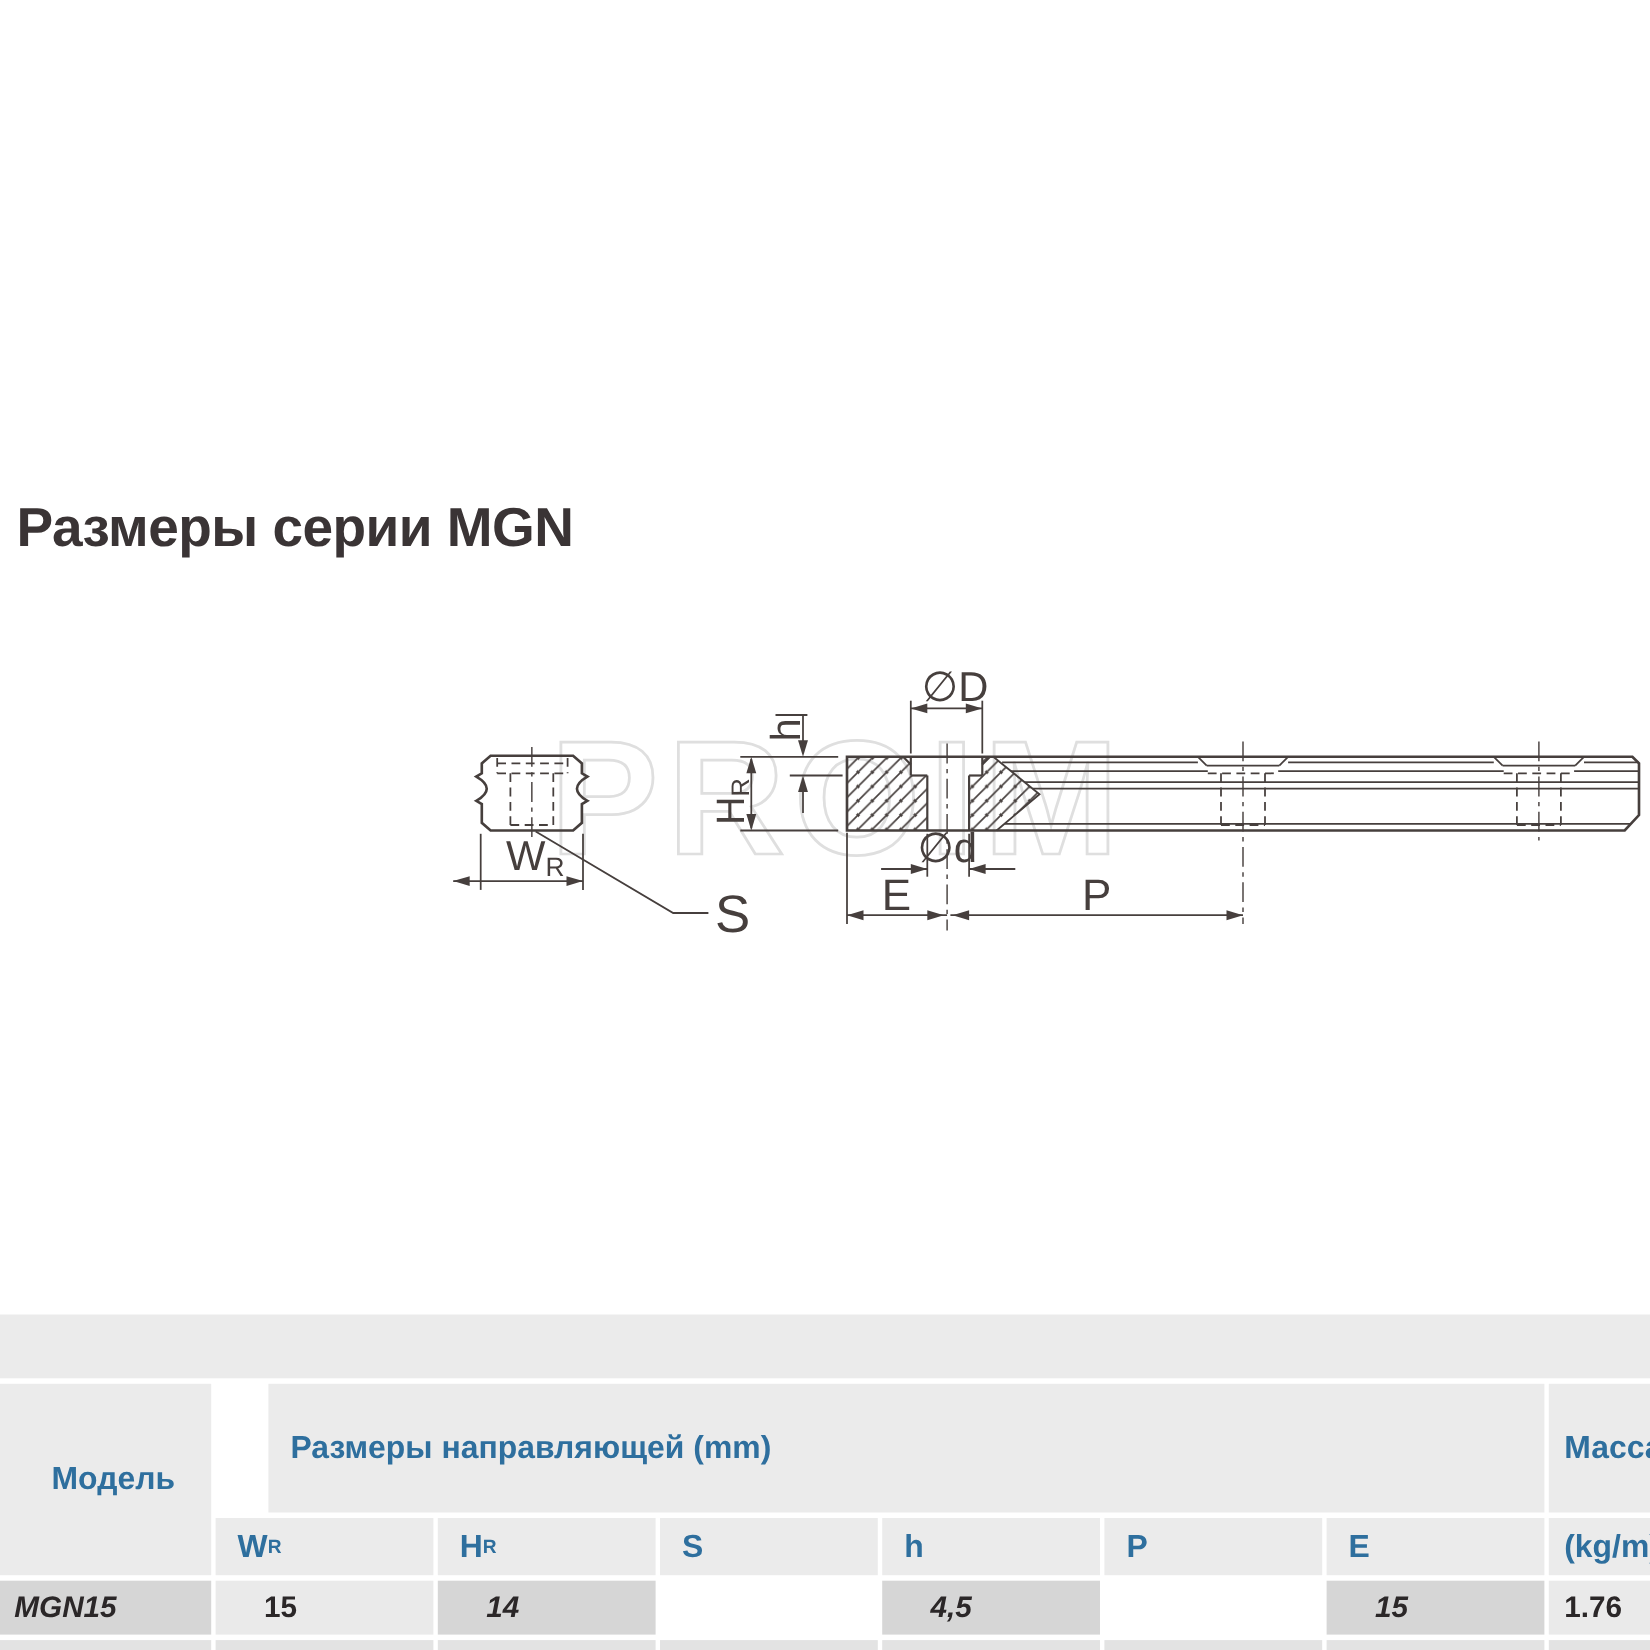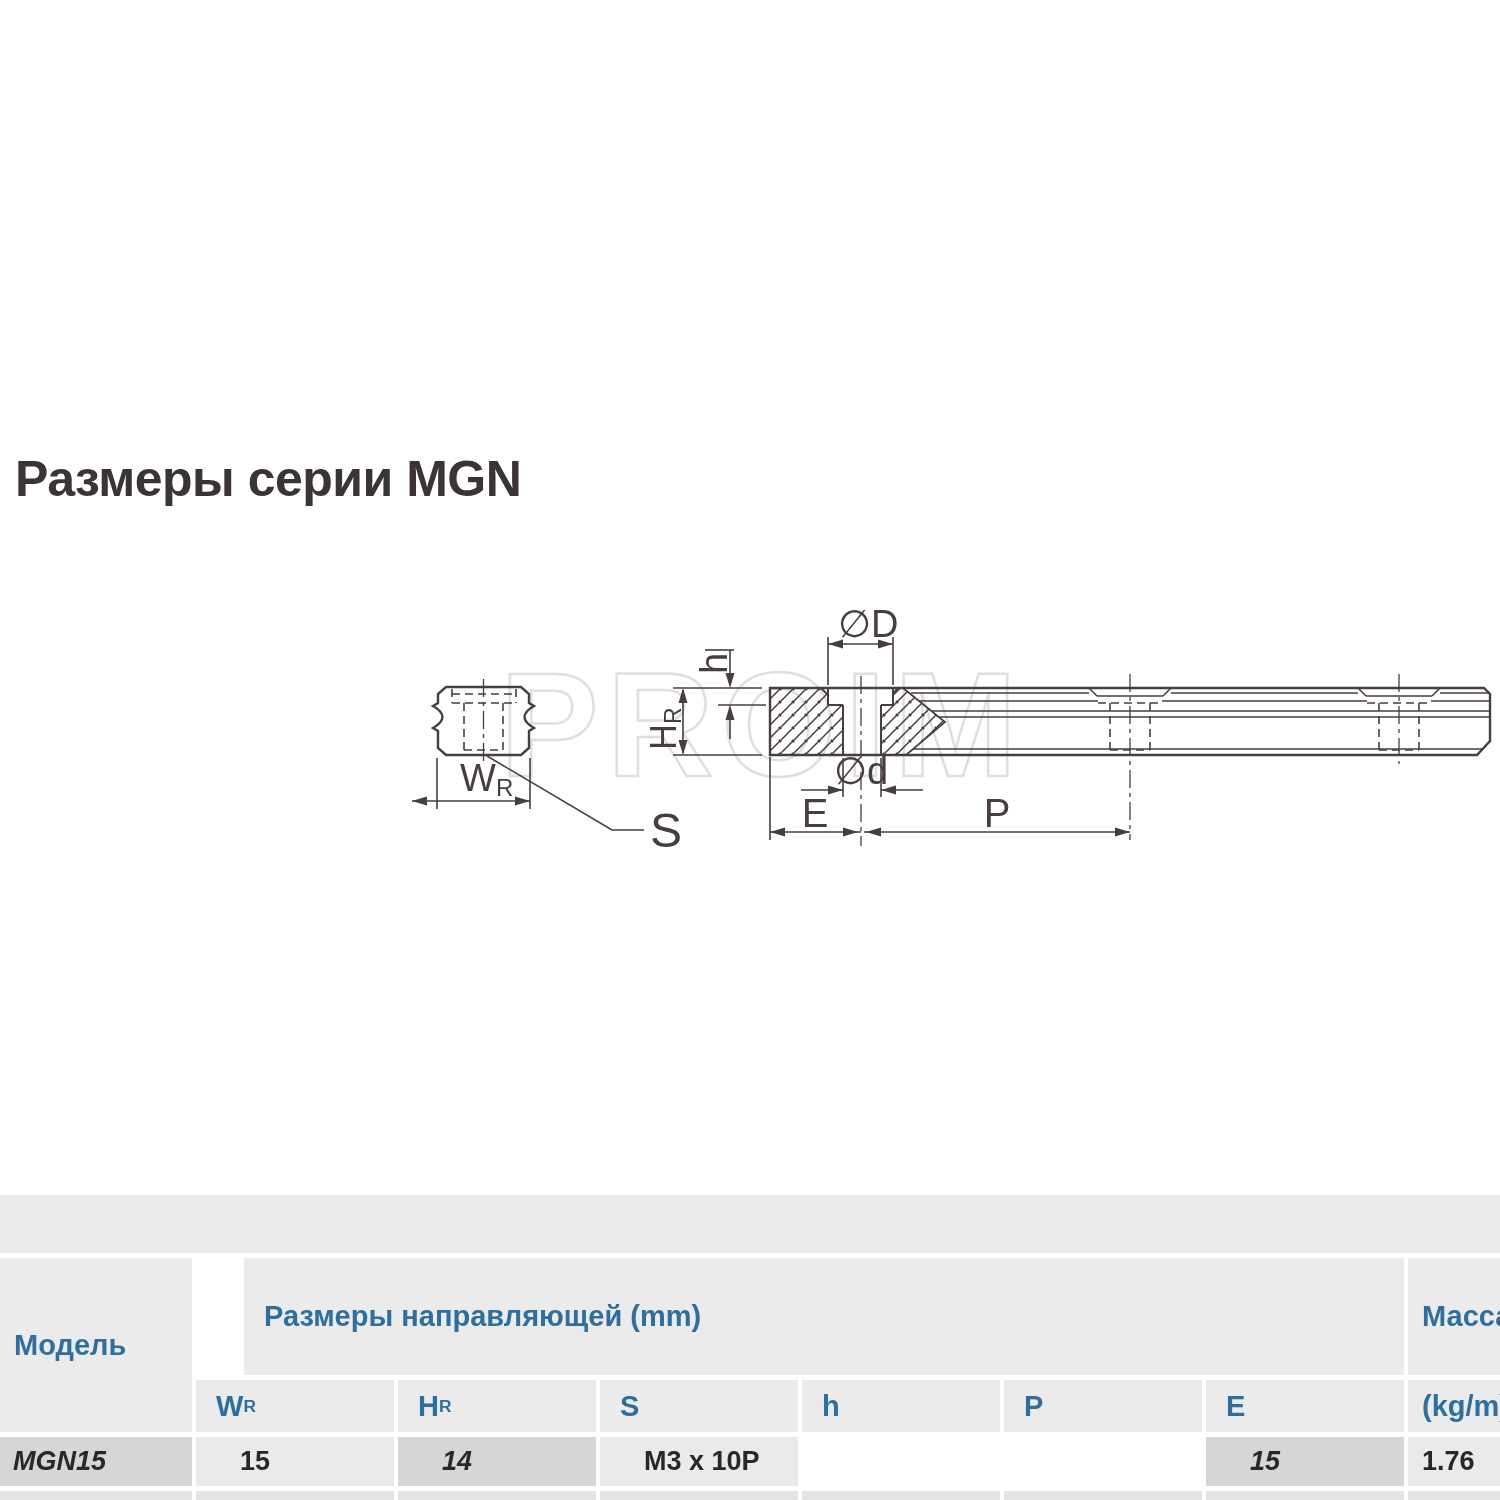--- a/index.html
+++ b/index.html
@@ -12,21 +12,21 @@
   .band{position:absolute;left:0;top:1195px;width:1500px;height:58px;background:#ebebeb;}
   .spec-table{position:absolute;left:0;top:1258px;width:1500px;display:grid;
       grid-template-columns:192px 198px 198px 198px 198px 198px 198px 92px;
       grid-template-rows:117px 52px 49px 9px;column-gap:4px;row-gap:5px;background:#fff;}
   .cell{background:#ebebeb;display:flex;align-items:center;padding-left:20px;box-sizing:border-box;}
   .cell.hdr{color:#2e6f9e;font-size:29px;font-weight:700;}
   .cell.data{color:#2b2728;font-size:27px;font-weight:700;padding-left:44px;}
   .cell.dark{background:#d6d6d6;font-style:italic;}
   .cell.light{background:#eaeaea;}
   .cell.sliver{background:#e3e3e3;padding:0;}
-  .model-cell{grid-row:1/3;grid-column:1;padding-left:14px;}
+  .model-cell{grid-row:1/3;grid-column:1;padding-left:14px;justify-content:center;}
   .group-cell{grid-row:1;grid-column:2/8;margin-left:48px;}
   .mass-cell{grid-row:1;grid-column:8;padding-left:14px;}
   sub{font-size:0.60em;vertical-align:sub;}
 </style>
 </head>
 <body>
 
 <div class="stage">
 
   <div class="page-title">Размеры серии MGN</div>
@@ -221,21 +221,21 @@
         <span>E</span>
         <sub></sub>
       </div>
     <div class="cell hdr" style="grid-row:2;grid-column:8;padding-left:14px">
         <span>(kg/m)</span>
       </div>
 
     <div class="cell data dark" style="grid-row:3;grid-column:1;padding-left:13px">MGN15</div>
     <div class="cell data light" style="grid-row:3;grid-column:2">15</div>
     <div class="cell data dark" style="grid-row:3;grid-column:3">14</div>
-    <div class="cell data light" style="grid-row:3;grid-column:4">M3 x 10P</div>
+    <div class="cell data dark" style="grid-row:3;grid-column:5">4,5</div>
     <div class="cell data dark" style="grid-row:3;grid-column:7">15</div>
     <div class="cell data light" style="grid-row:3;grid-column:8;padding-left:14px">1.76</div>
 
     <div class="cell sliver" style="grid-row:4;grid-column:1"></div>
     <div class="cell sliver" style="grid-row:4;grid-column:2"></div>
     <div class="cell sliver" style="grid-row:4;grid-column:3"></div>
     <div class="cell sliver" style="grid-row:4;grid-column:4"></div>
     <div class="cell sliver" style="grid-row:4;grid-column:5"></div>
     <div class="cell sliver" style="grid-row:4;grid-column:6"></div>
     <div class="cell sliver" style="grid-row:4;grid-column:7"></div>

